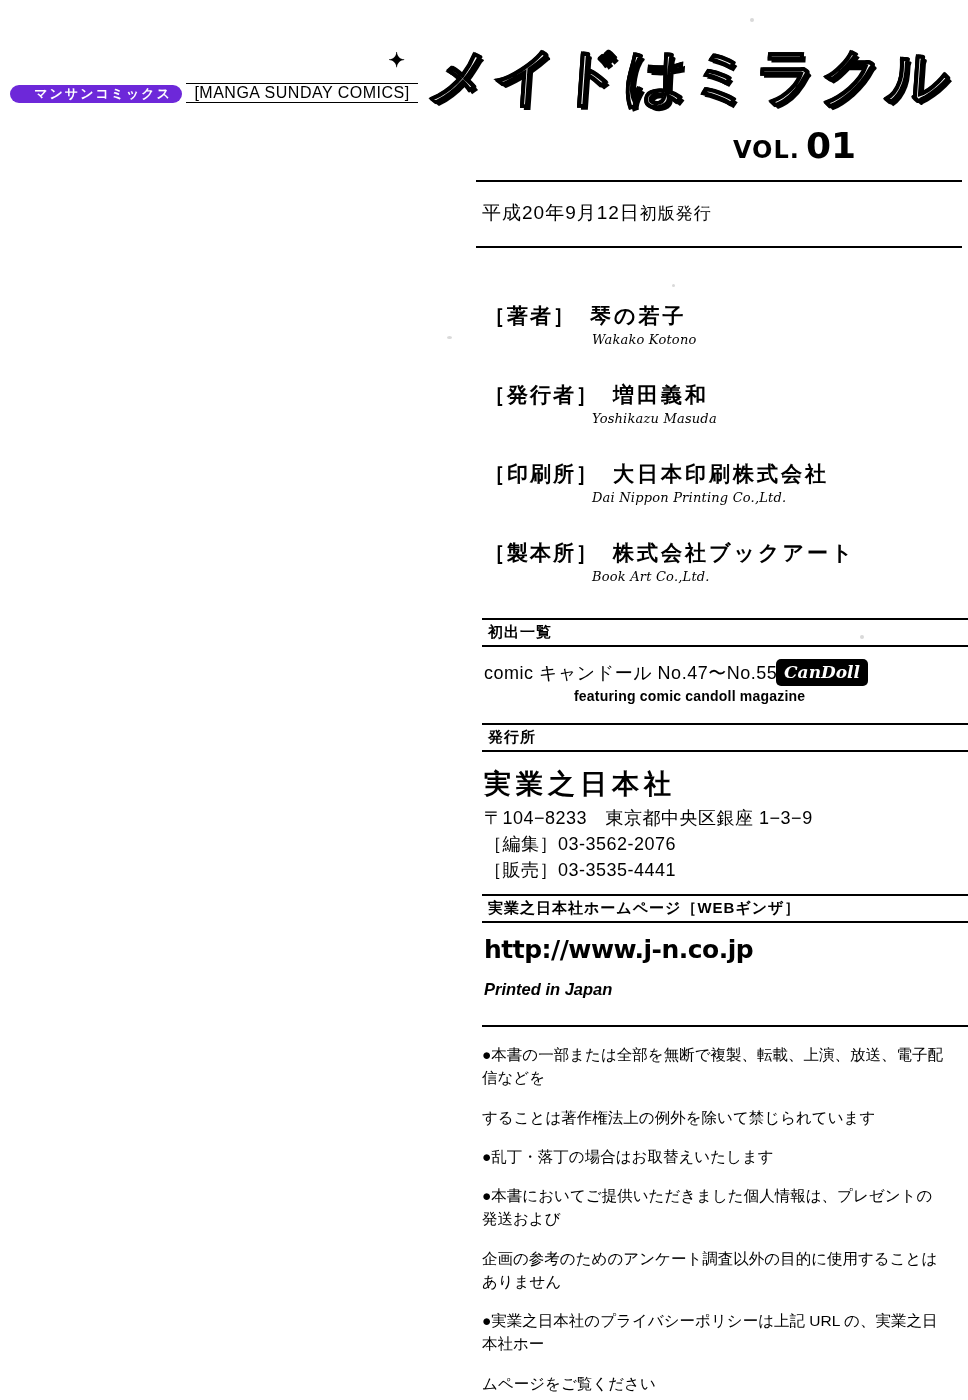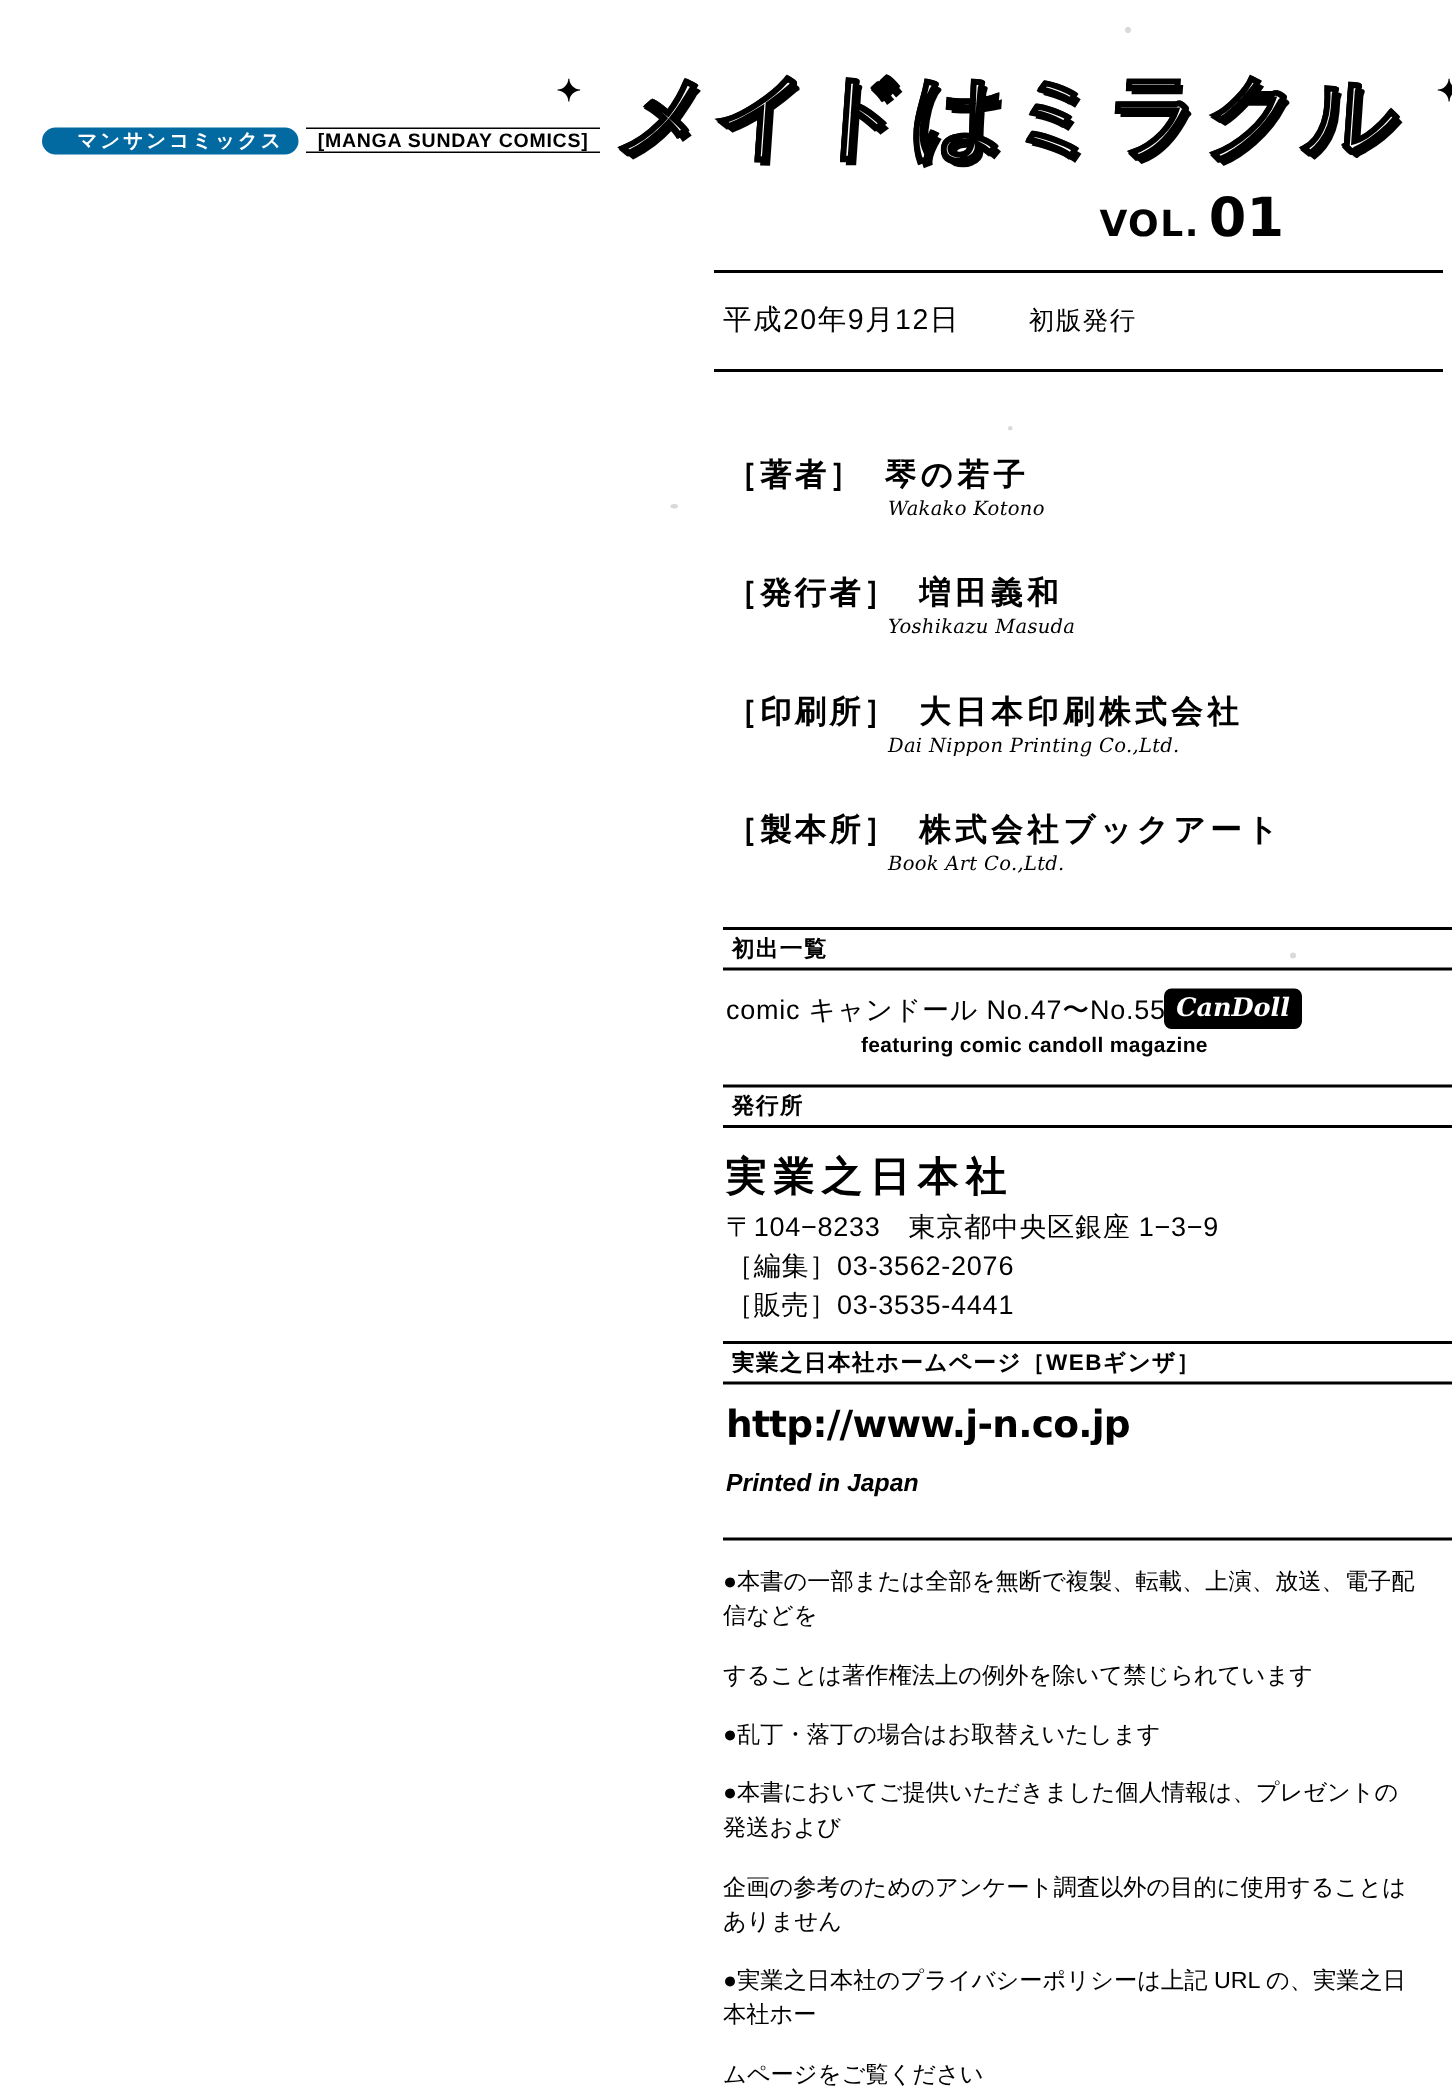--- a/index.html
+++ b/index.html
@@ -30,29 +30,29 @@
   .imprint-badge {
     display: inline-block;
     position: relative;
     text-align: center;
     line-height: 1.0;
   }
   .imprint-katakana {
     font-size: 13px;
     font-weight: bold;
     letter-spacing: 2px;
-    background: #0369a1;
+    background: #6d28d9;
     color: #fff;
     padding: 2px 10px 3px 24px;
     border-radius: 9px;
     display: inline-block;
   }
   .imprint-roman {
-    font-size: 13px;
-    font-weight: bold;
+    font-size: 16px;
+    font-weight: normal;
     letter-spacing: 0.5px;
     margin-top: 3px;
     border-top: 1px solid #000;
     border-bottom: 1px solid #000;
     display: inline-block;
     padding: 1px 8px;
   }
 
   .logo-wrap {
     margin-top: 6px;
@@ -129,21 +129,20 @@
   .pubdate-block {
     margin-top: 18px;
     position: relative;
   }
   .pubdate {
     font-size: 19px;
     letter-spacing: 1px;
     padding-left: 482px;
   }
   .pubdate .edition {
-    margin-left: 46px;
     font-size: 17px;
   }
 
   
   .credits {
     margin-top: 54px;
     padding-left: 484px;
   }
   .credit-row {
     margin-bottom: 34px;

